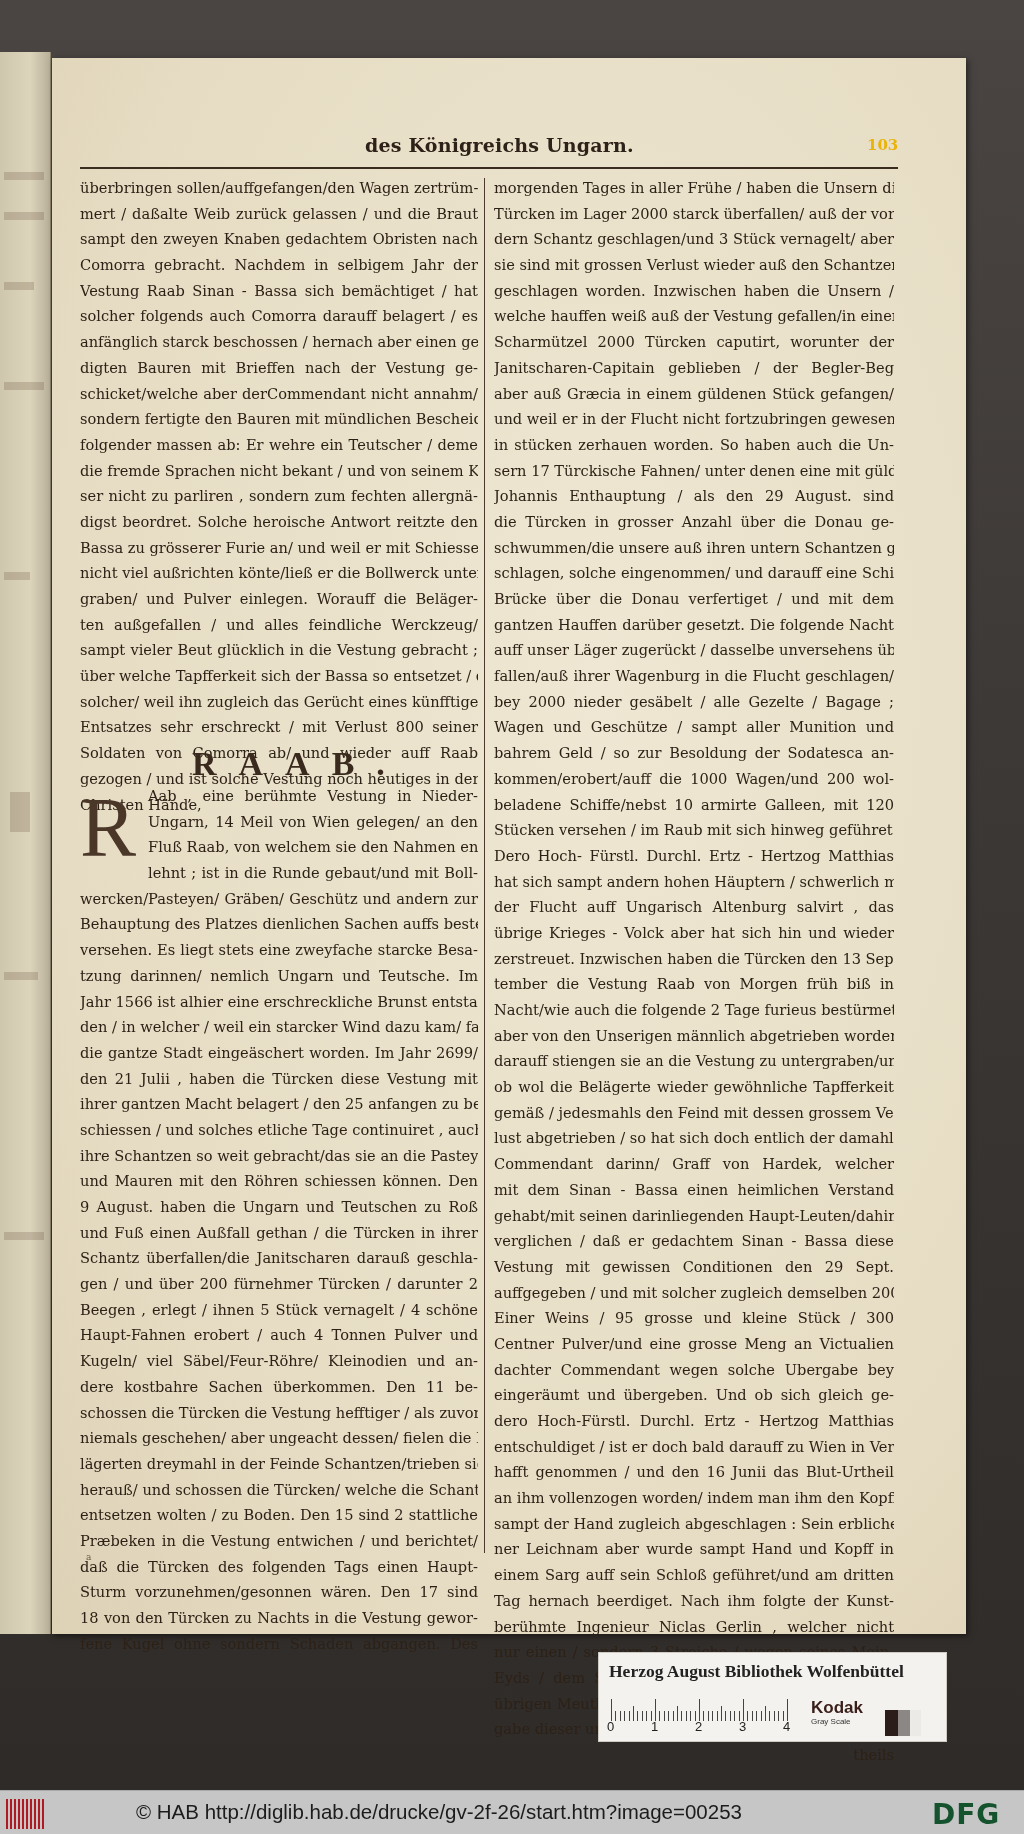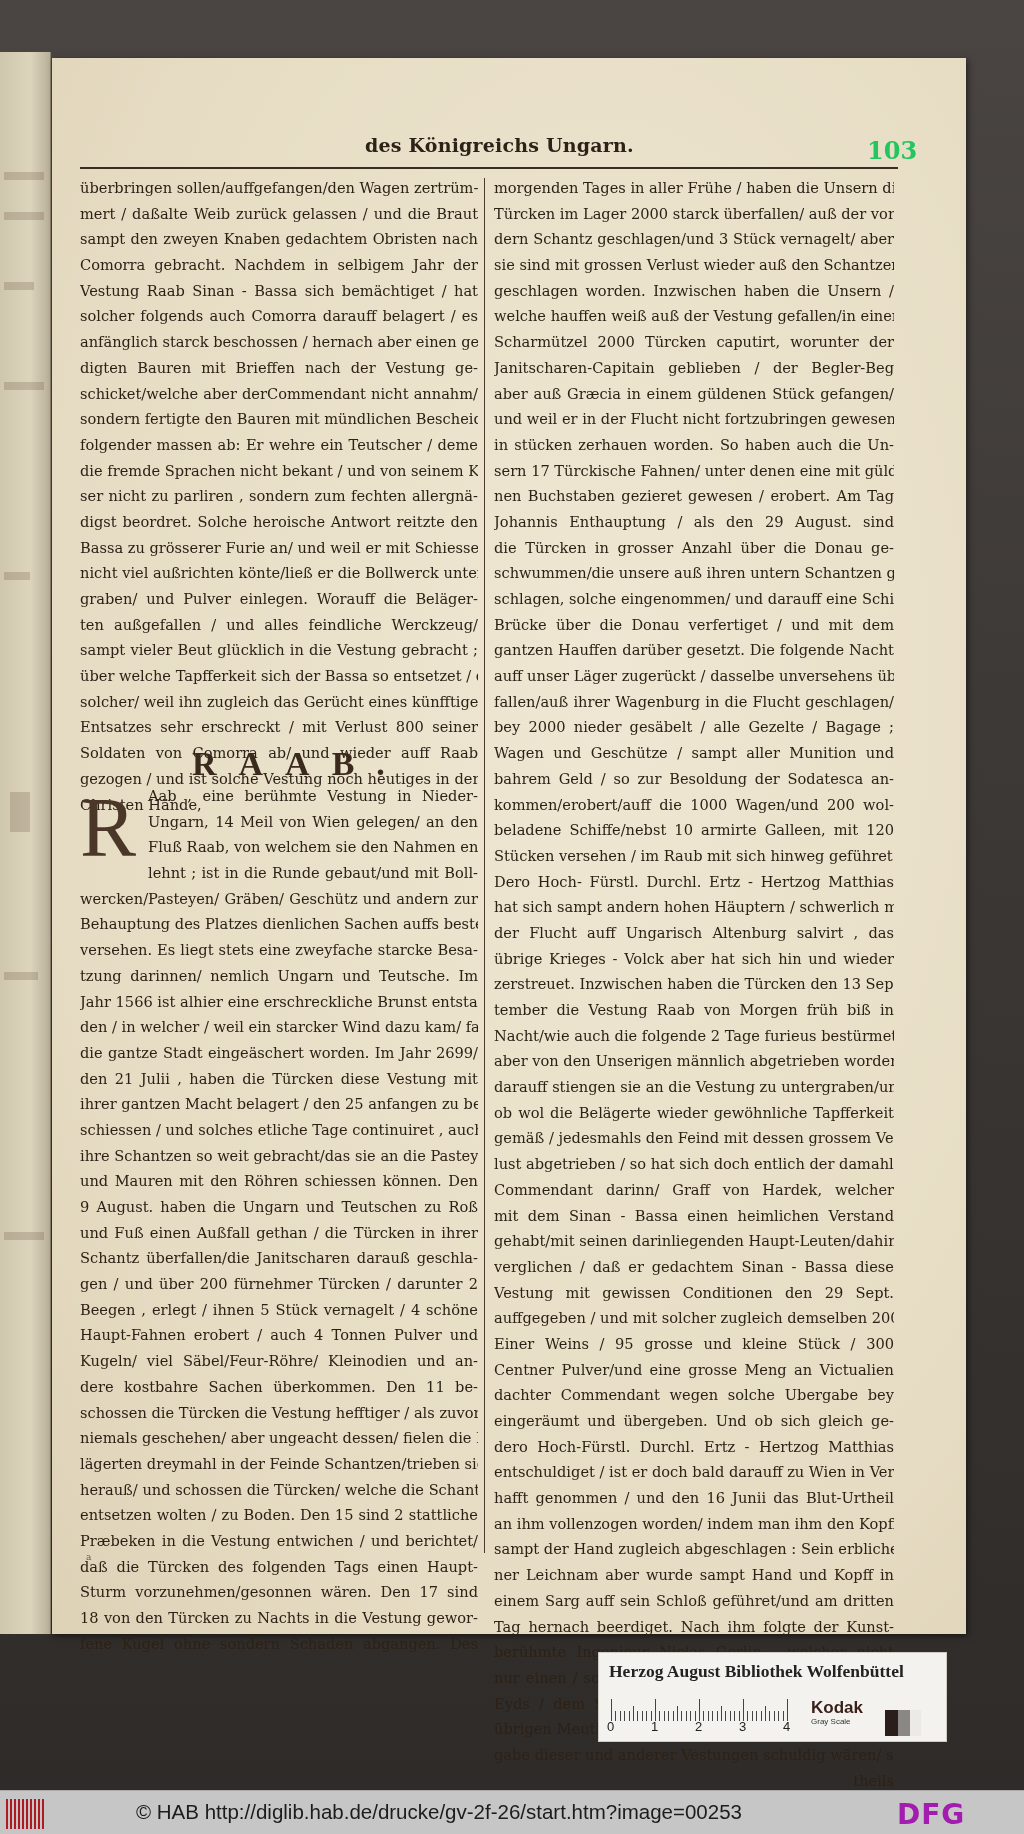--- a/index.html
+++ b/index.html
@@ -28,21 +28,21 @@
     background-image: radial-gradient(ellipse at 60% 40%, #efe7d3 0%, #e6dcc3 70%, #ddd2b6 100%);
     box-shadow: 2px 2px 6px rgba(0,0,0,0.5);
   }
   .running-head {
     position: absolute; left: 365px; top: 134px;
     font-family: "DejaVu Serif", serif; font-weight: bold;
     font-size: 19px; color: #2e2218; letter-spacing: 0.2px;
   }
   .page-number {
     position: absolute; left: 867px; top: 136px;
-    font-weight: bold; font-size: 24px; color: #22c55e;
+    font-weight: bold; font-size: 15px; color: #eab308;
   }
   .head-rule {
     position: absolute; left: 80px; top: 167px; width: 818px; height: 2px;
     background: #3b2c20;
   }
   .column {
     position: absolute; top: 175px;
     font-family: "DejaVu Serif", serif; color: #2d2116;
     font-size: 14.6px; line-height: 25.7px;
   }
@@ -105,22 +105,22 @@
   }
   .footer-bar .hab-logo {
     position: absolute; left: 6px; top: 8px; width: 40px; height: 30px;
     background: repeating-linear-gradient(90deg, #b01a22 0 2px, transparent 2px 4px);
   }
   .footer-bar .copyright {
     position: absolute; left: 136px; top: 9px;
     font-size: 20.5px; color: #1c1c1c; white-space: nowrap;
   }
   .footer-bar .dfg-logo {
-    position: absolute; left: 897px; top: 7px;
-    font-size: 28px; font-weight: bold; color: #a21caf; letter-spacing: 1px;
+    position: absolute; left: 932px; top: 7px;
+    font-size: 28px; font-weight: bold; color: #14532d; letter-spacing: 1px;
     font-family: "DejaVu Sans", sans-serif;
   }
 </style>
 </head>
 <body>
 
 <div class="scan-bg"></div>
 
 <div class="prev-page-edge">
   <div class="ghost" style="top:120px"></div>
@@ -214,21 +214,20 @@
     <span class="line">dern Schantz geschlagen/und 3 Stück vernagelt/ aber</span>
     <span class="line">sie sind mit grossen Verlust wieder auß den Schantzen</span>
     <span class="line">geschlagen worden.   Inzwischen haben die Unsern /</span>
     <span class="line">welche hauffen weiß auß der Vestung gefallen/in einem</span>
     <span class="line">Scharmützel 2000 Türcken caputirt, worunter der</span>
     <span class="line">Janitscharen-Capitain geblieben / der Begler-Beg</span>
     <span class="line">aber auß Græcia in einem güldenen Stück gefangen/</span>
     <span class="line">und weil er in der Flucht nicht fortzubringen gewesen/</span>
     <span class="line">in stücken zerhauen worden.   So haben auch die Un-</span>
     <span class="line">sern 17 Türckische Fahnen/ unter denen eine mit gülde-</span>
-    <span class="line">nen Buchstaben gezieret gewesen / erobert.   Am Tag</span>
     <span class="line">Johannis Enthauptung / als den 29 August. sind</span>
     <span class="line">die Türcken in grosser Anzahl über die Donau ge-</span>
     <span class="line">schwummen/die unsere auß ihren untern Schantzen ge-</span>
     <span class="line">schlagen, solche eingenommen/ und darauff eine Schiff-</span>
     <span class="line">Brücke über die Donau verfertiget / und mit dem</span>
     <span class="line">gantzen Hauffen darüber gesetzt.  Die folgende Nacht</span>
     <span class="line">auff unser Läger zugerückt / dasselbe unversehens über-</span>
     <span class="line">fallen/auß ihrer Wagenburg in die Flucht geschlagen/</span>
     <span class="line">bey 2000 nieder gesäbelt / alle Gezelte / Bagage ;</span>
     <span class="line">Wagen und Geschütze / sampt aller Munition und</span>

